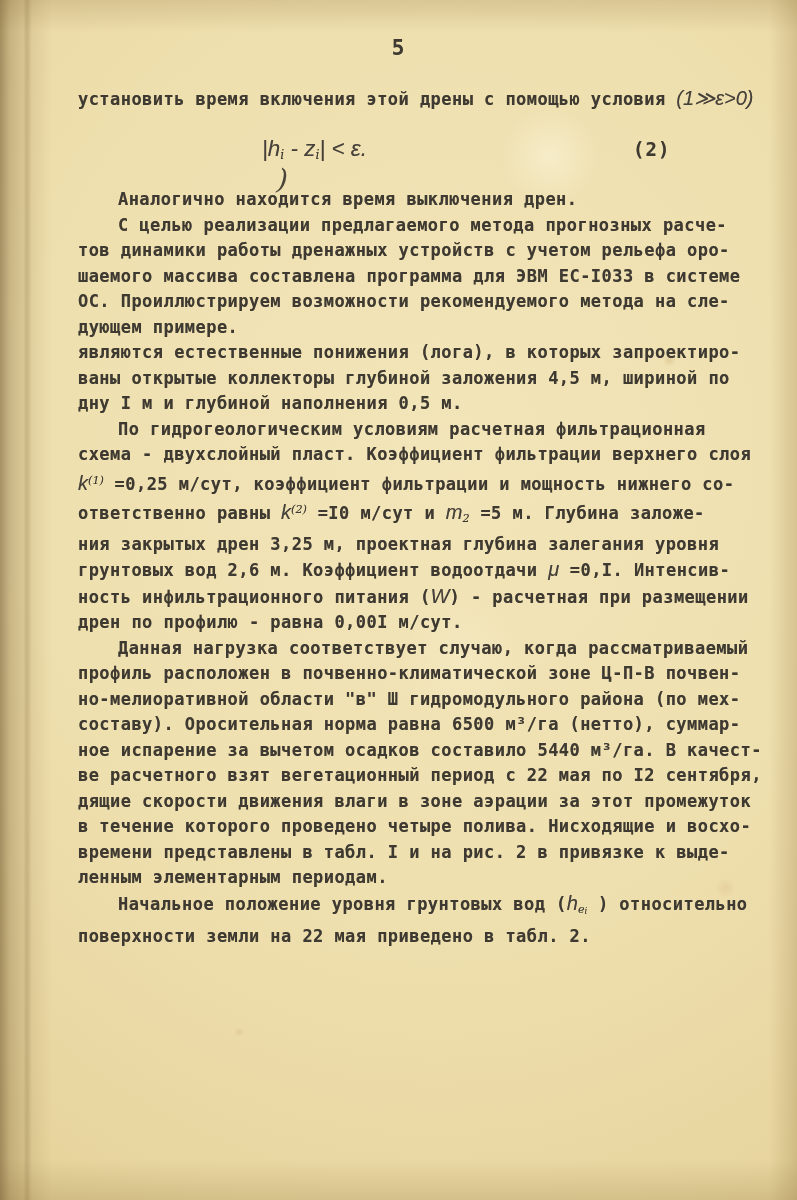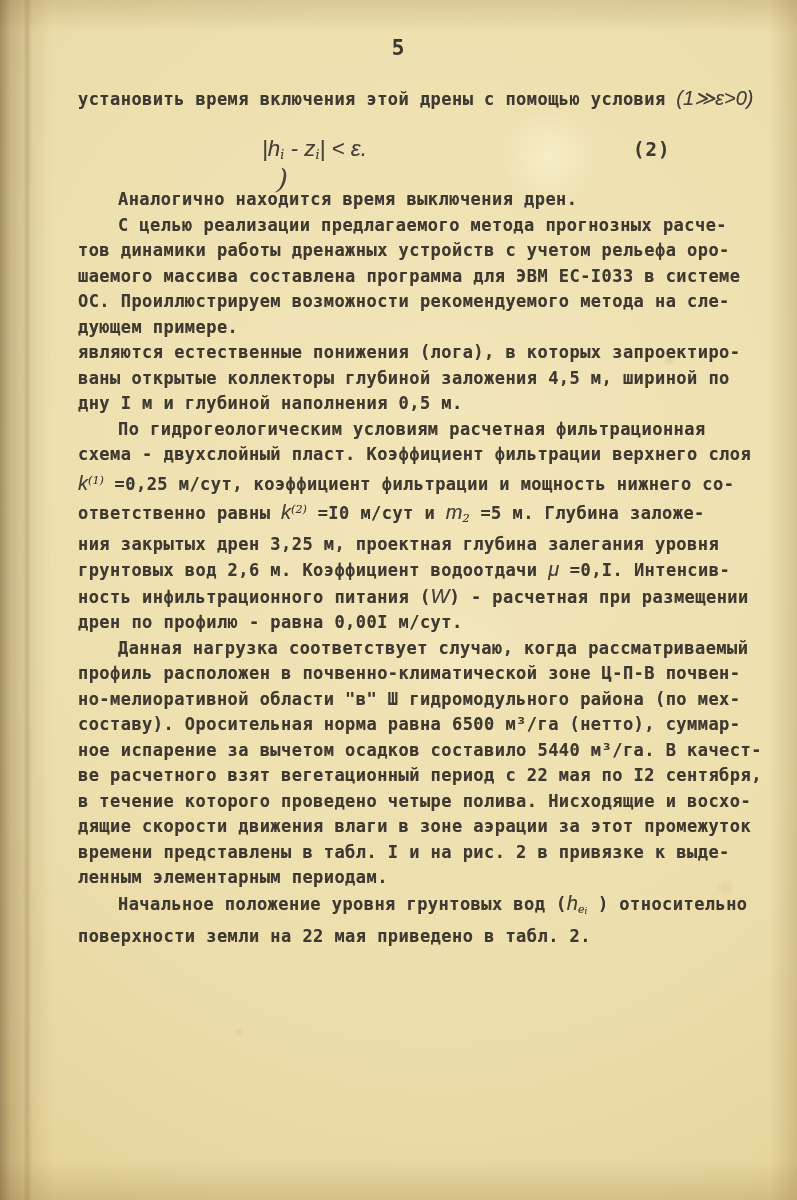--- a/index.html
+++ b/index.html
@@ -173,21 +173,21 @@
       <div class="line"><span>ния закрытых дрен 3,25 м, проектная глубина залегания уровня</span></div>
       <div class="line"><span>грунтовых вод 2,6 м. Коэффициент водоотдачи </span><span class="hw">μ</span><span> =0,I. Интенсив-</span></div>
       <div class="line"><span>ность инфильтрационного питания (</span><span class="hw">W</span><span>) - расчетная при размещении</span></div>
       <div class="line"><span>дрен по профилю - равна 0,00I м/сут.</span></div>
       <div class="line ind"><span>Данная нагрузка соответствует случаю, когда рассматриваемый</span></div>
       <div class="line"><span>профиль расположен в почвенно-климатической зоне Ц-П-В почвен-</span></div>
       <div class="line"><span>но-мелиоративной области "в" Ш гидромодульного района (по мех-</span></div>
       <div class="line"><span>составу). Оросительная норма равна 6500 м³/га (нетто), суммар-</span></div>
       <div class="line"><span>ное испарение за вычетом осадков составило 5440 м³/га. В качест-</span></div>
       <div class="line"><span>ве расчетного взят вегетационный период с 22 мая по I2 сентября,</span></div>
+      <div class="line"><span>дящие скорости движения влаги в зоне аэрации за этот промежуток</span></div>
       <div class="line"><span>в течение которого проведено четыре полива. Нисходящие и восхо-</span></div>
-      <div class="line"><span>дящие скорости движения влаги в зоне аэрации за этот промежуток</span></div>
       <div class="line"><span>времени представлены в табл. I и на рис. 2 в привязке к выде-</span></div>
       <div class="line"><span>ленным элементарным периодам.</span></div>
       <div class="line ind"><span>Начальное положение уровня грунтовых вод (</span><span class="hw">h</span><span class="hwsub">e</span><span class="hwsub2">i</span><span> ) относительно</span></div>
       <div class="line"><span>поверхности земли на 22 мая приведено в табл. 2.</span></div>
     </div>
 
 </div>
 
 </body></html>

